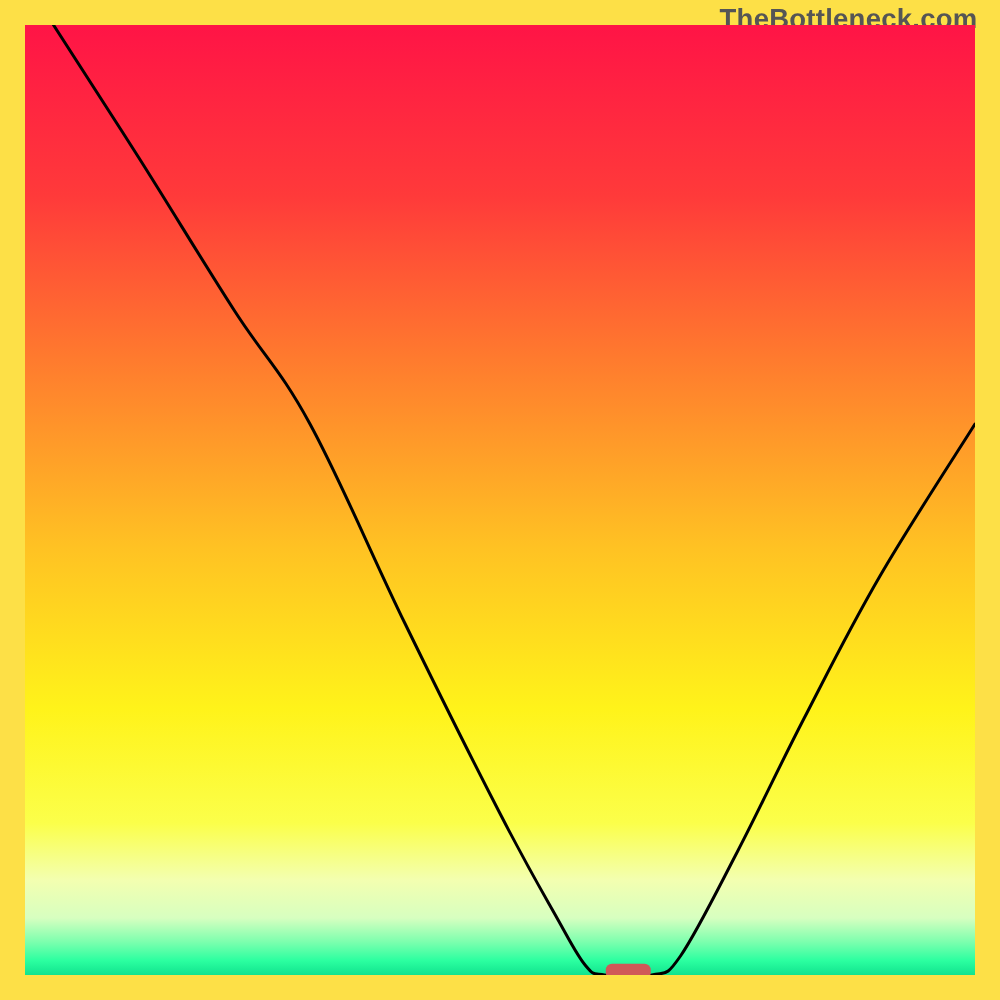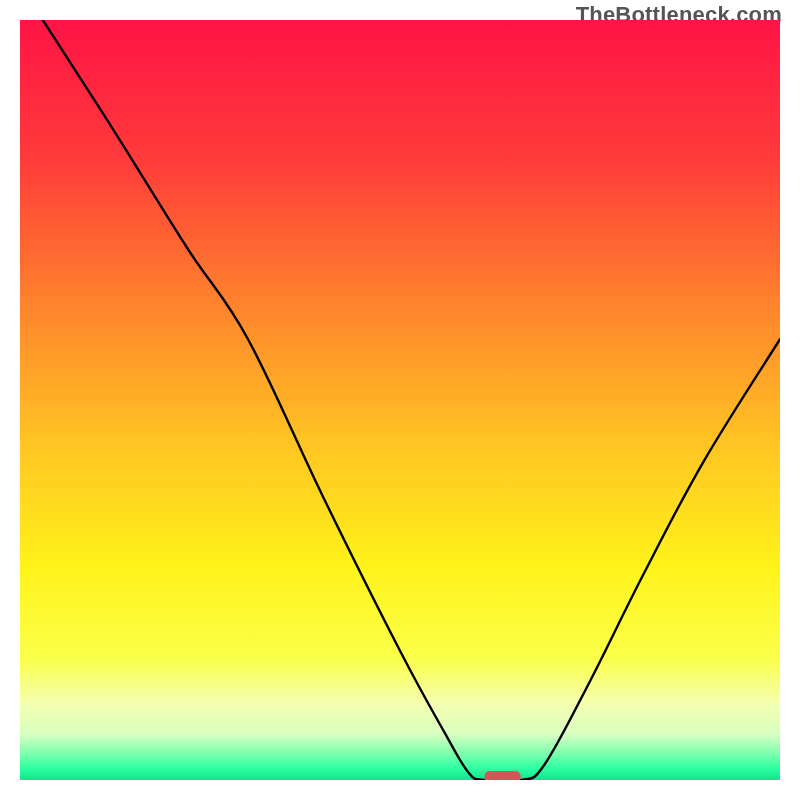--- a/index.html
+++ b/index.html
@@ -8,21 +8,21 @@
     width: 800px;
     height: 800px;
     background: #000;
     overflow: hidden;
     font-family: Arial, Helvetica, sans-serif;
   }
   .frame {
     position: relative;
     width: 800px;
     height: 800px;
-    background: #ffffff;
+    background: #fde047;
   }
   .plot {
     position: absolute;
     left: 20px;
     top: 20px;
     width: 760px;
     height: 760px;
   }
   .watermark {
     position: absolute;

